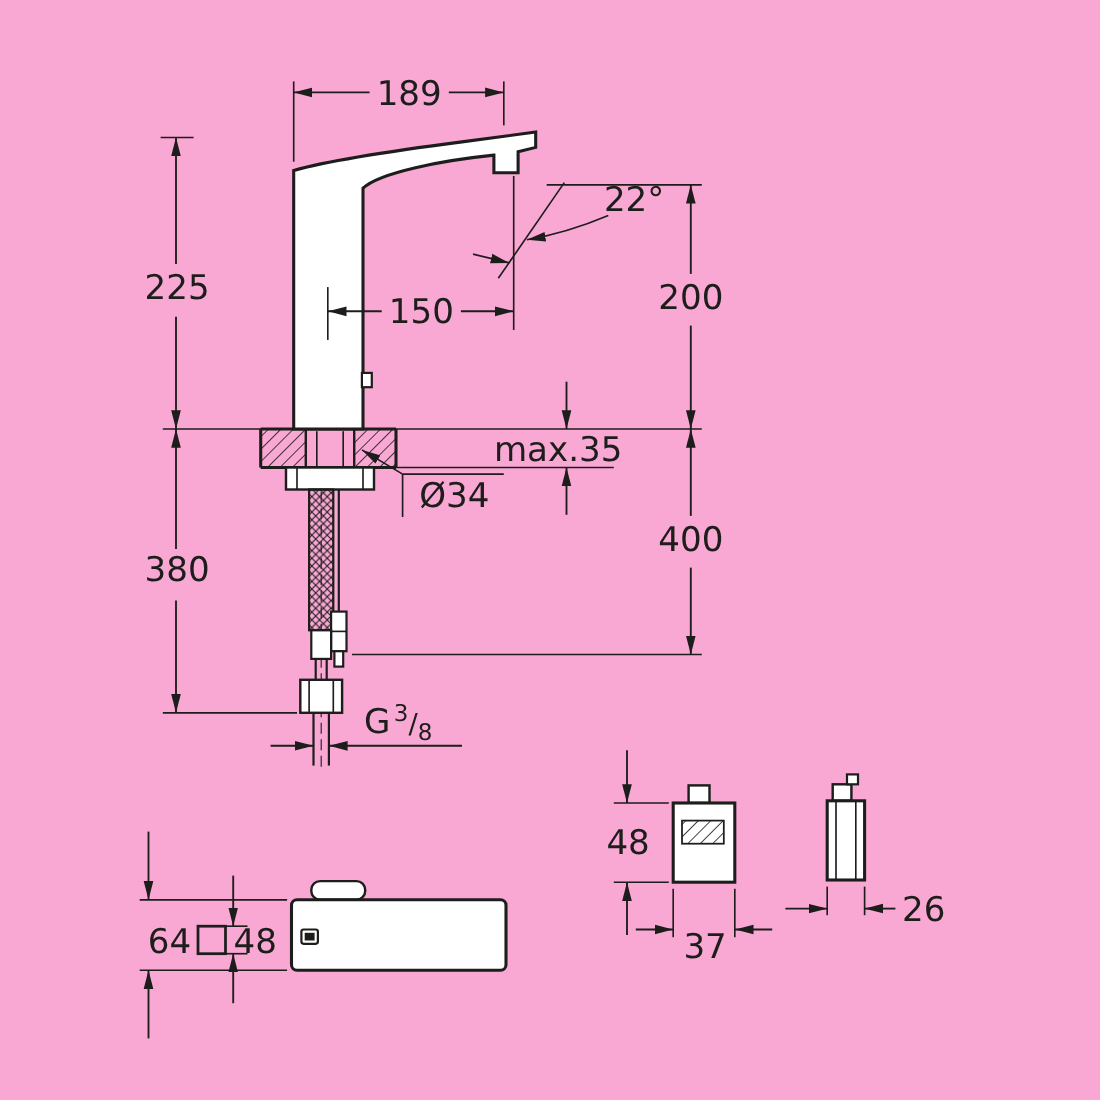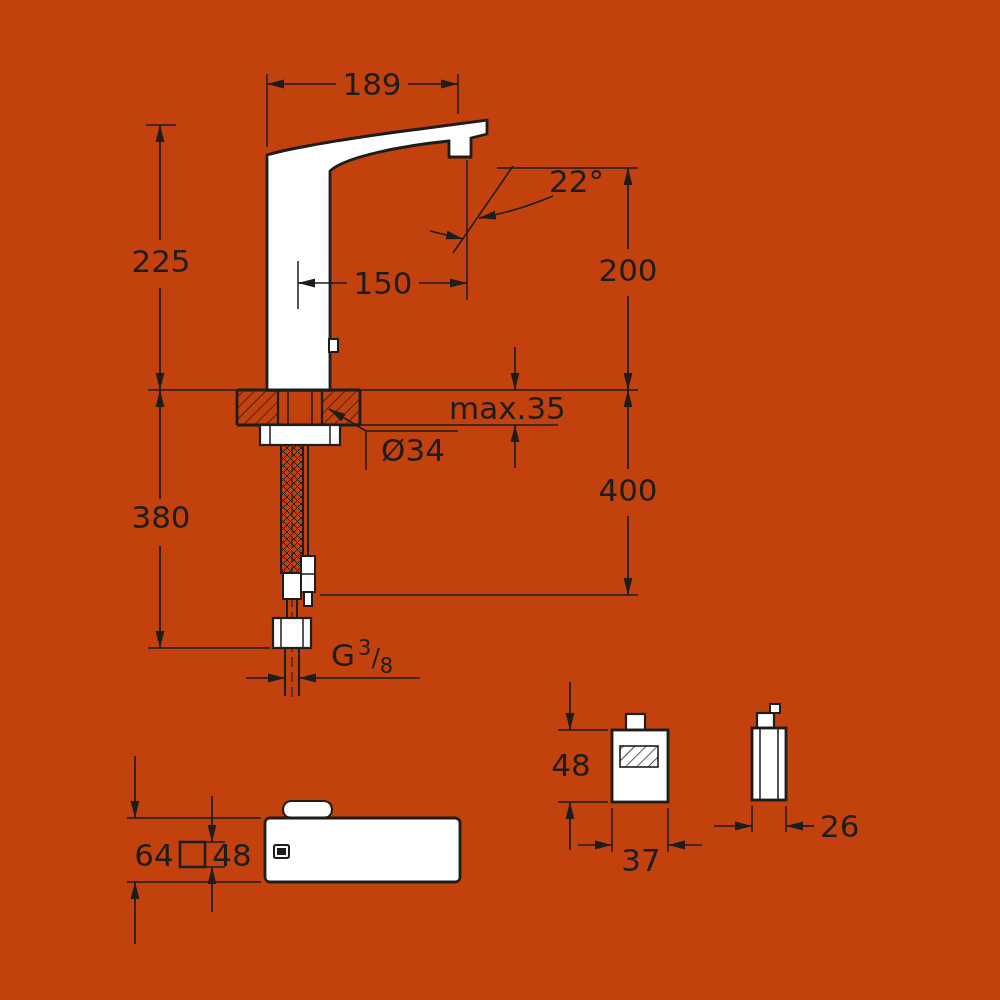--- a/index.html
+++ b/index.html
@@ -1,16 +1,16 @@
 <!DOCTYPE html>
 <html><head>
 <meta charset="utf-8">
 <style>
   html,body{margin:0;padding:0;background:#ffffff;}
-  .stage{width:1000px;height:1000px;position:relative;background:#c2410c;overflow:hidden;}
+  .stage{width:1000px;height:1000px;position:relative;background:#f9a8d4;overflow:hidden;}
   svg{display:block;}
   text{font-family:"DejaVu Sans","Liberation Sans",sans-serif;font-size:31px;fill:#1d1d1b;}
   .dl{stroke:#1d1d1b;stroke-width:1.7;fill:none;}   
   .tl{stroke:#1d1d1b;stroke-width:1.5;fill:none;}   
   .ol{stroke:#1d1d1b;stroke-width:2.8;fill:#ffffff;}
   .o2{stroke:#1d1d1b;stroke-width:2.2;fill:#ffffff;}
   .o3{stroke:#1d1d1b;stroke-width:2;fill:#ffffff;}
   .cl{stroke:#1d1d1b;stroke-width:1;stroke-dasharray:10 5;fill:none;}
 </style>
 </head>

